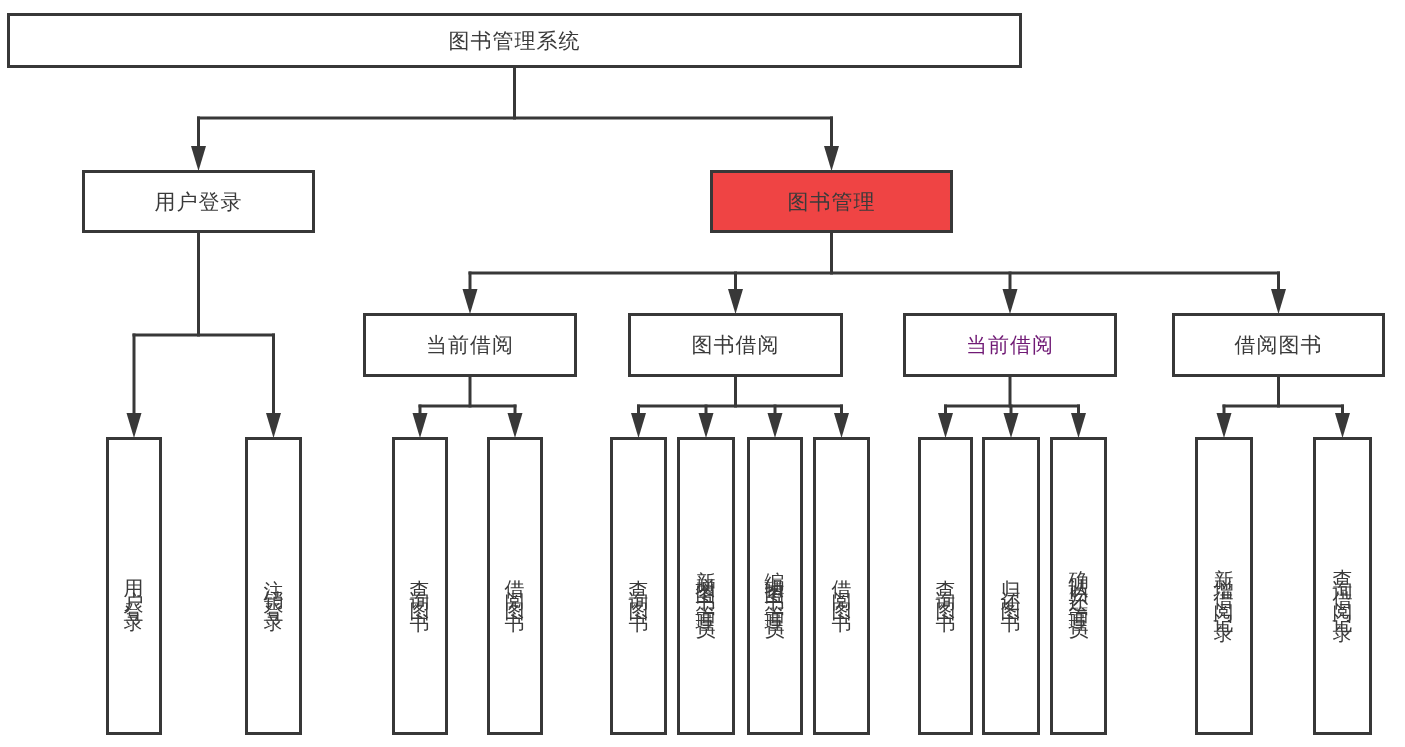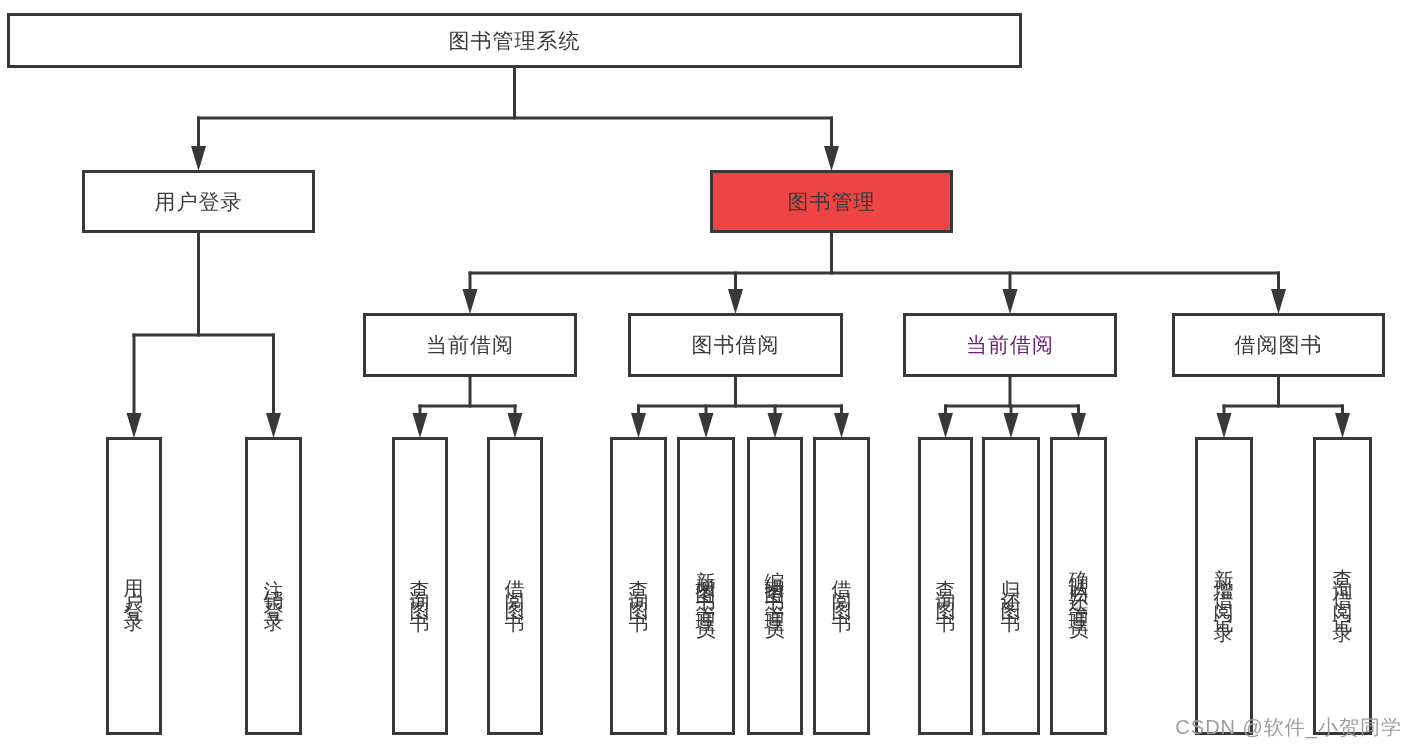--- a/index.html
+++ b/index.html
@@ -122,14 +122,13 @@
       <div class="node v" style="left: 610px; top: 437px; width: 57px; height: 298px; border-color: rgb(56, 56, 56); background: rgb(255, 255, 255); color: rgb(58, 58, 58); line-height: 51px; letter-spacing: 11px;">查询图书</div>
       <div class="node v" style="left: 677px; top: 437px; width: 58px; height: 298px; border-color: rgb(56, 56, 56); background: rgb(255, 255, 255); color: rgb(58, 58, 58); line-height: 52px; letter-spacing: 7px;">新增图书（管理员）</div>
       <div class="node v" style="left: 747px; top: 437px; width: 56px; height: 298px; border-color: rgb(56, 56, 56); background: rgb(255, 255, 255); color: rgb(58, 58, 58); line-height: 50px; letter-spacing: 7px;">编辑图书（管理员）</div>
       <div class="node v" style="left: 813px; top: 437px; width: 57px; height: 298px; border-color: rgb(56, 56, 56); background: rgb(255, 255, 255); color: rgb(58, 58, 58); line-height: 51px; letter-spacing: 11px;">借阅图书</div>
       <div class="node v" style="left: 918px; top: 437px; width: 55px; height: 298px; border-color: rgb(56, 56, 56); background: rgb(255, 255, 255); color: rgb(58, 58, 58); line-height: 49px; letter-spacing: 11px;">查询图书</div>
       <div class="node v" style="left: 982px; top: 437px; width: 58px; height: 298px; border-color: rgb(56, 56, 56); background: rgb(255, 255, 255); color: rgb(58, 58, 58); line-height: 52px; letter-spacing: 11px;">归还图书</div>
       <div class="node v" style="left: 1050px; top: 437px; width: 57px; height: 298px; border-color: rgb(56, 56, 56); background: rgb(255, 255, 255); color: rgb(58, 58, 58); line-height: 51px; letter-spacing: 7px;">确认归还（管理员）</div>
       <div class="node v" style="left: 1195px; top: 437px; width: 58px; height: 298px; border-color: rgb(56, 56, 56); background: rgb(255, 255, 255); color: rgb(58, 58, 58); line-height: 52px; letter-spacing: 11px;">新增借阅记录</div>
       <div class="node v" style="left: 1313px; top: 437px; width: 59px; height: 298px; border-color: rgb(56, 56, 56); background: rgb(255, 255, 255); color: rgb(58, 58, 58); line-height: 53px; letter-spacing: 11px;">查询借阅记录</div>
     </div>
-  <div id="watermark">CSDN @软件_小贺同学</div>
 </div>
 
 </body></html>

